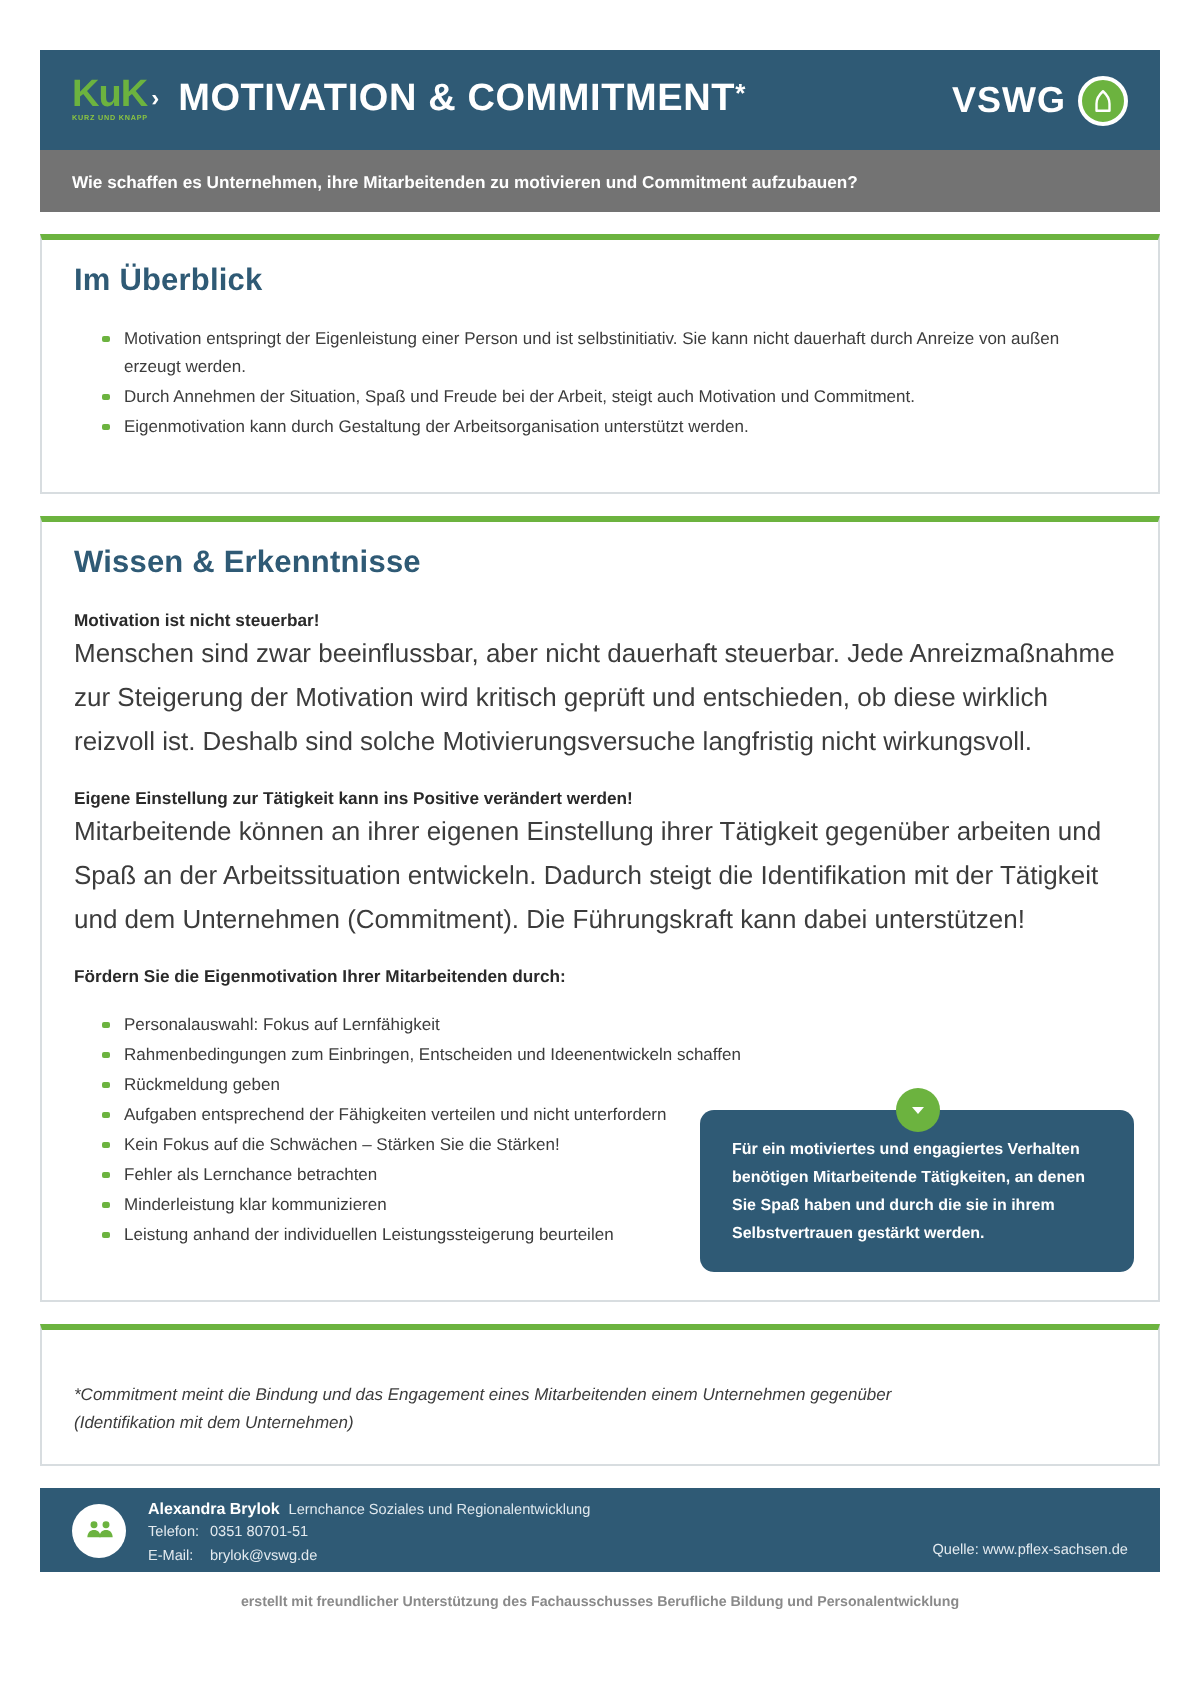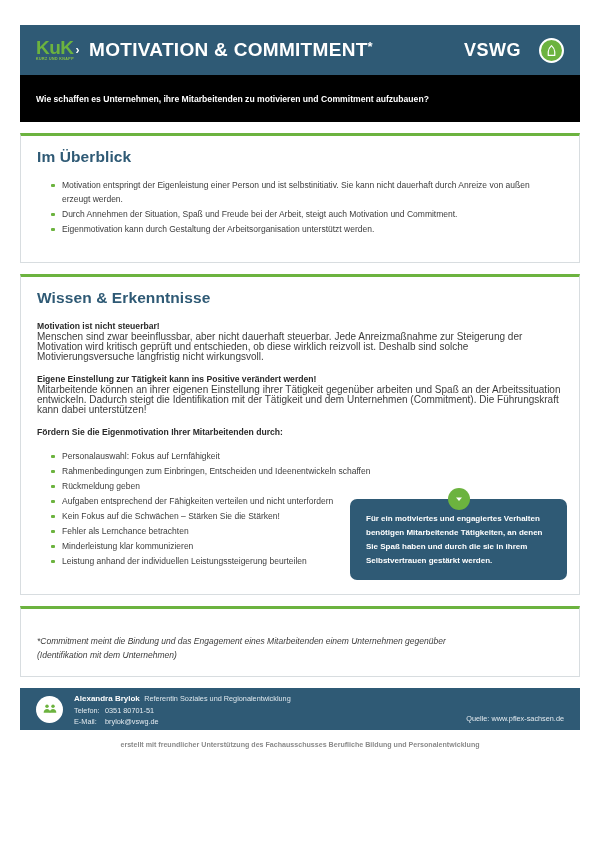--- a/index.html
+++ b/index.html
@@ -66,43 +66,43 @@
     font-size: 19px;
     font-weight: bold;
     letter-spacing: 0.3px;
     white-space: nowrap;
   }
   .header-title .ast { font-size: 13px; vertical-align: top; }
   .header-right {
     margin-left: auto;
     display: flex;
     align-items: center;
-    gap: 18px;
+    gap: 6px;
   }
   .vswg-text {
     color: #ffffff;
     font-size: 18px;
     font-weight: bold;
     letter-spacing: 0.5px;
   }
   .vswg-mark {
     width: 25px; height: 25px;
     border-radius: 50%;
     background: #6cb33f;
     border: 2px solid #ffffff;
     box-sizing: border-box;
     display: flex;
     align-items: center;
     justify-content: center;
   }
 
   
   .qbar {
-    background: #000000;
-    height: 47px;
+    background: #737373;
+    height: 31px;
     display: flex;
     align-items: center;
     padding: 0 16px;
     box-sizing: border-box;
     text-align: right;
   }
   .qbar-text {
     color: #ffffff;
     font-size: 8.6px;
     font-weight: bold;
@@ -145,22 +145,22 @@
     position: absolute;
     left: 2px;
     top: 5.5px;
     width: 3.5px;
     height: 3.5px;
     background: #6cb33f;
     border-radius: 1px;
   }
 
   .lead {
-    font-size: 10px;
-    line-height: 10px;
+    font-size: 13px;
+    line-height: 22px;
     margin: 0;
     color: #3c3c3c;
   }
   .blockhead {
     font-size: 8.6px;
     font-weight: bold;
     color: #2a2a2a;
     margin: 0 0 1px 0;
   }
   .para-gap { height: 12px; }
@@ -353,21 +353,21 @@
       <svg width="16" height="16" viewBox="0 0 24 24" aria-hidden="true">
         <circle cx="7.5" cy="8" r="2.6" fill="#6cb33f"></circle>
         <circle cx="16.5" cy="8" r="2.6" fill="#6cb33f"></circle>
         <path d="M2.5 17.5 C2.5 13.9 4.8 12 7.5 12 C10.2 12 12.5 13.9 12.5 17.5 Z" fill="#6cb33f"></path>
         <path d="M11.5 17.5 C11.5 13.9 13.8 12 16.5 12 C19.2 12 21.5 13.9 21.5 17.5 Z" fill="#6cb33f"></path>
       </svg>
     </div>
     <div class="footer-info">
       <div>
         <span class="f-name">Alexandra Brylok</span>
-        <span class="f-role">Referentin Soziales und Regionalentwicklung</span>
+        <span class="f-role">Lernchance Soziales und Regionalentwicklung</span>
       </div>
       <div class="f-line">
         <span class="f-label">Telefon:</span><span>0351 80701-51</span>
       </div>
       <div class="f-line">
         <span class="f-label">E-Mail:</span><span>brylok@vswg.de</span>
       </div>
     </div>
     <div class="footer-source">Quelle: www.pflex-sachsen.de</div>
   </div>

